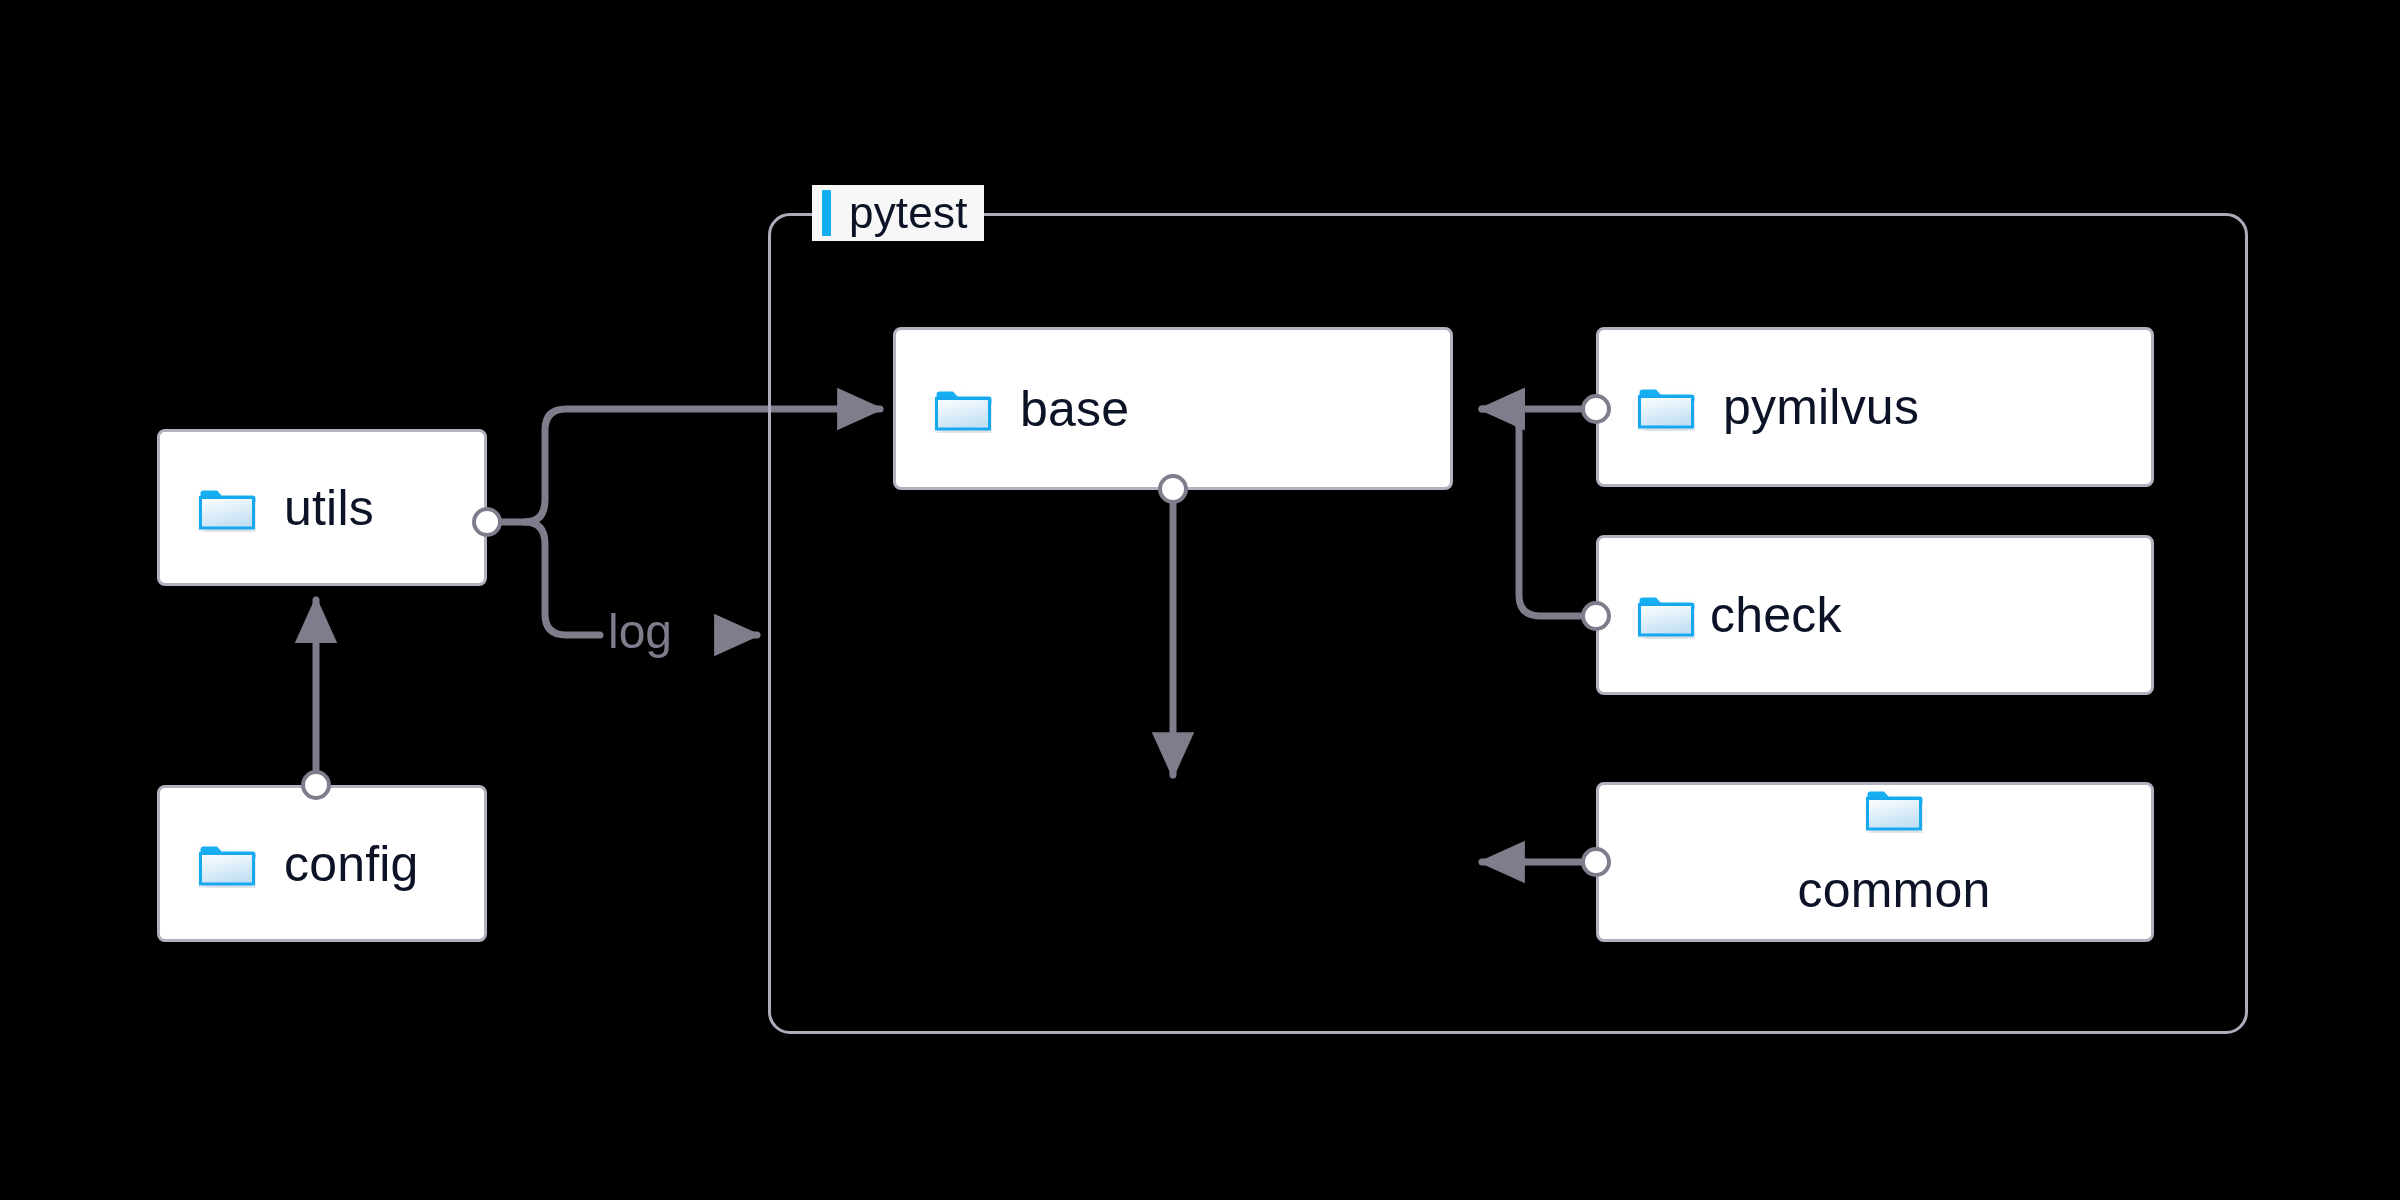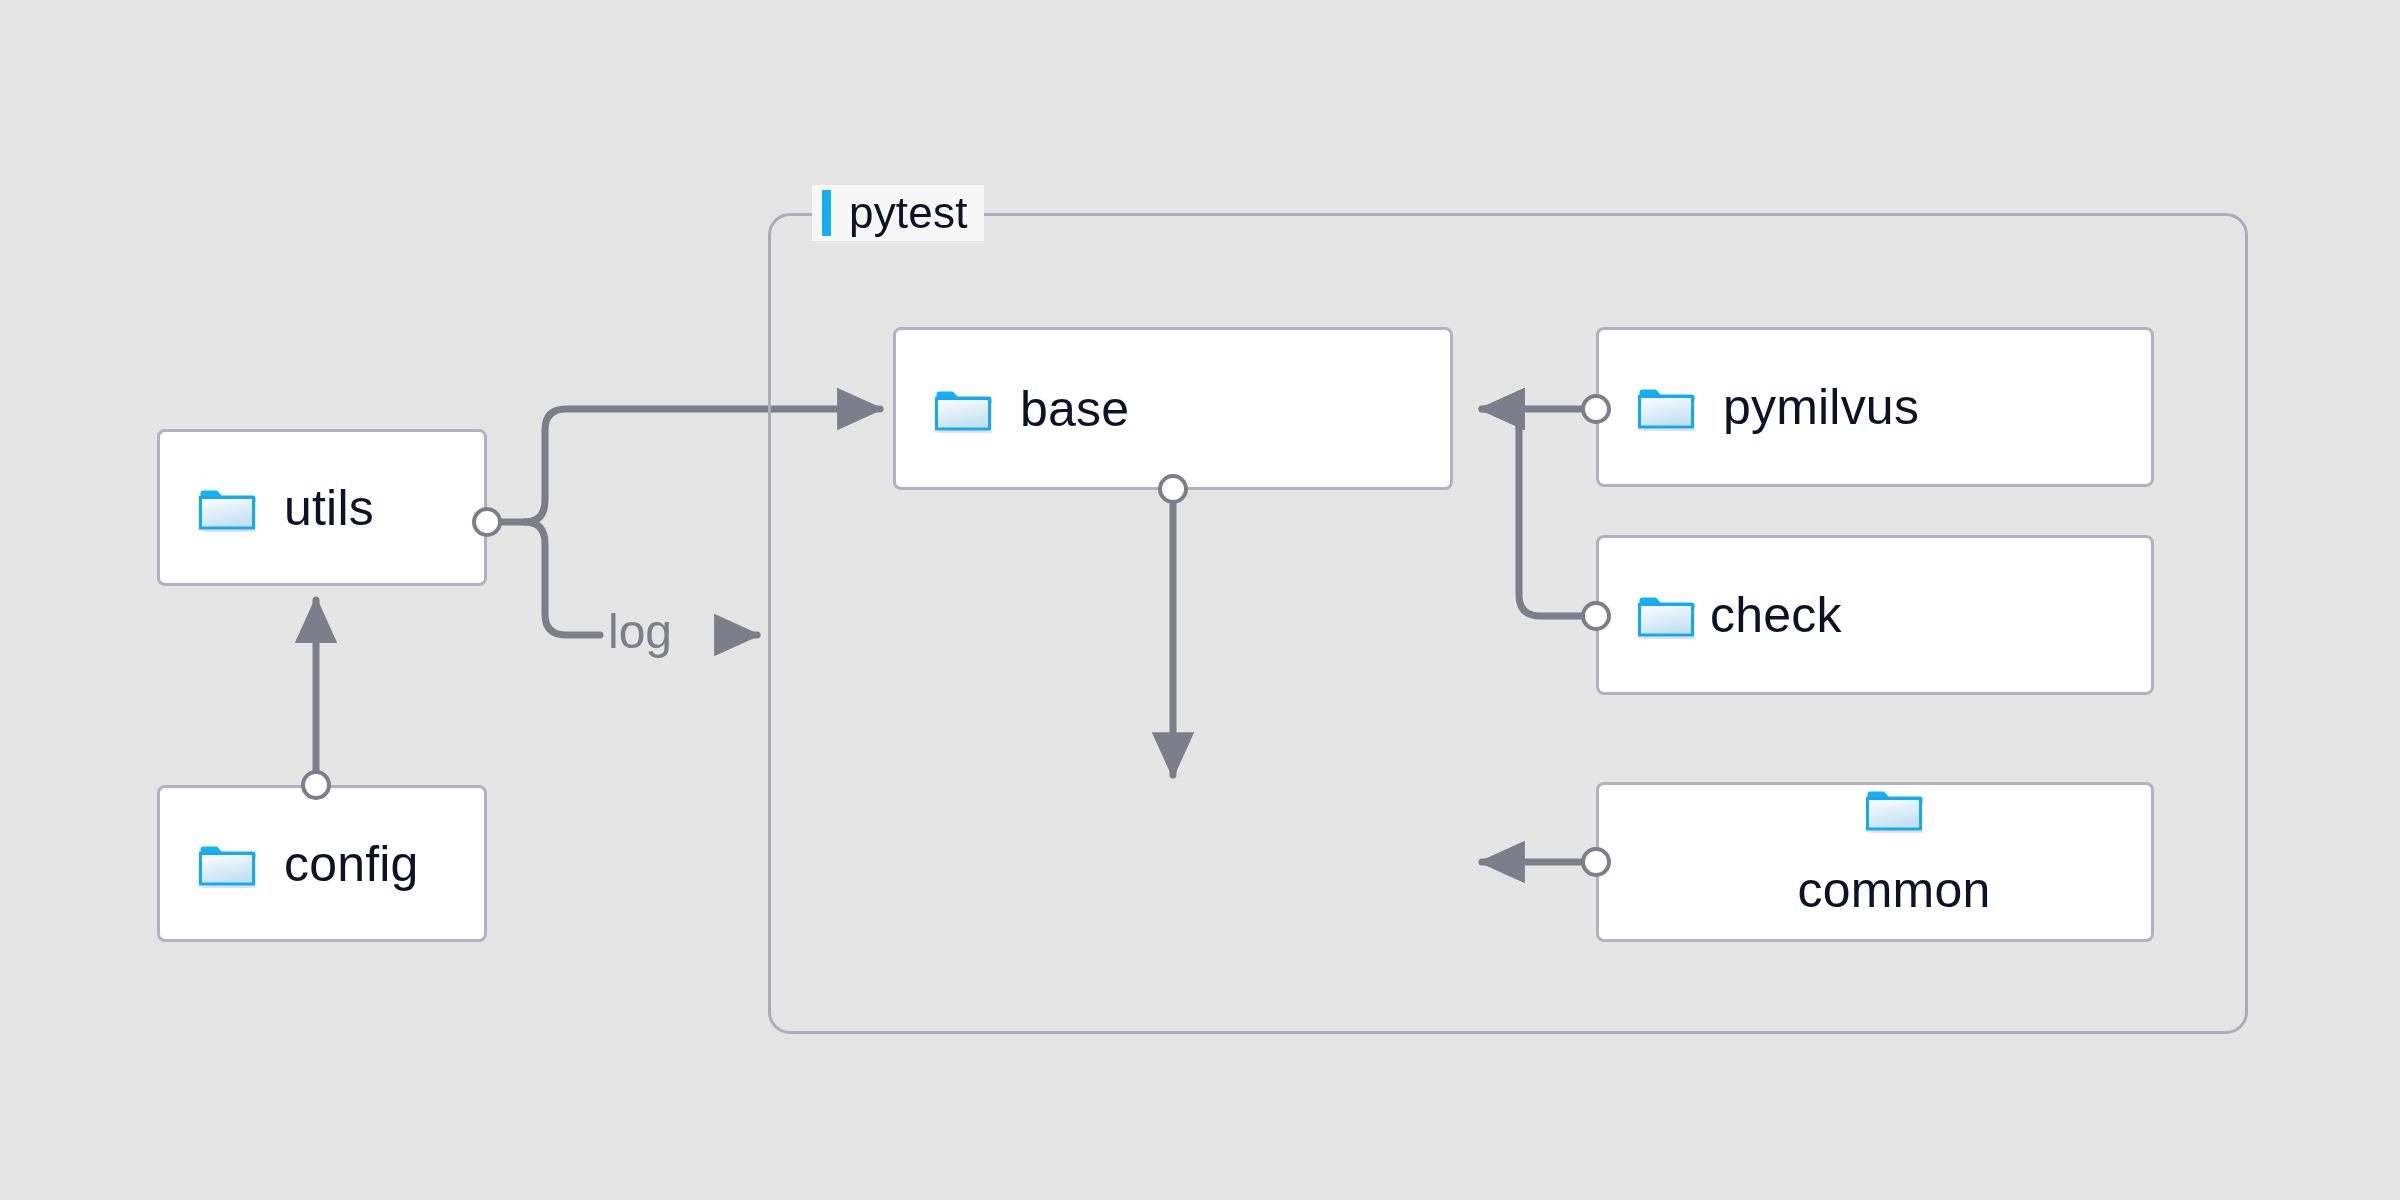--- a/index.html
+++ b/index.html
@@ -5,21 +5,21 @@
 <style>
   html, body {
     margin: 0;
     padding: 0;
     background: #f7f7f7;
   }
   #stage {
     position: relative;
     width: 2400px;
     height: 1200px;
-    background: #e5e5e5;
+    background: #000000;
     font-family: "Liberation Sans", sans-serif;
     overflow: hidden;
   }
 
   
   #edges {
     position: absolute;
     left: 0; top: 0;
     width: 2400px;
     height: 1200px;

